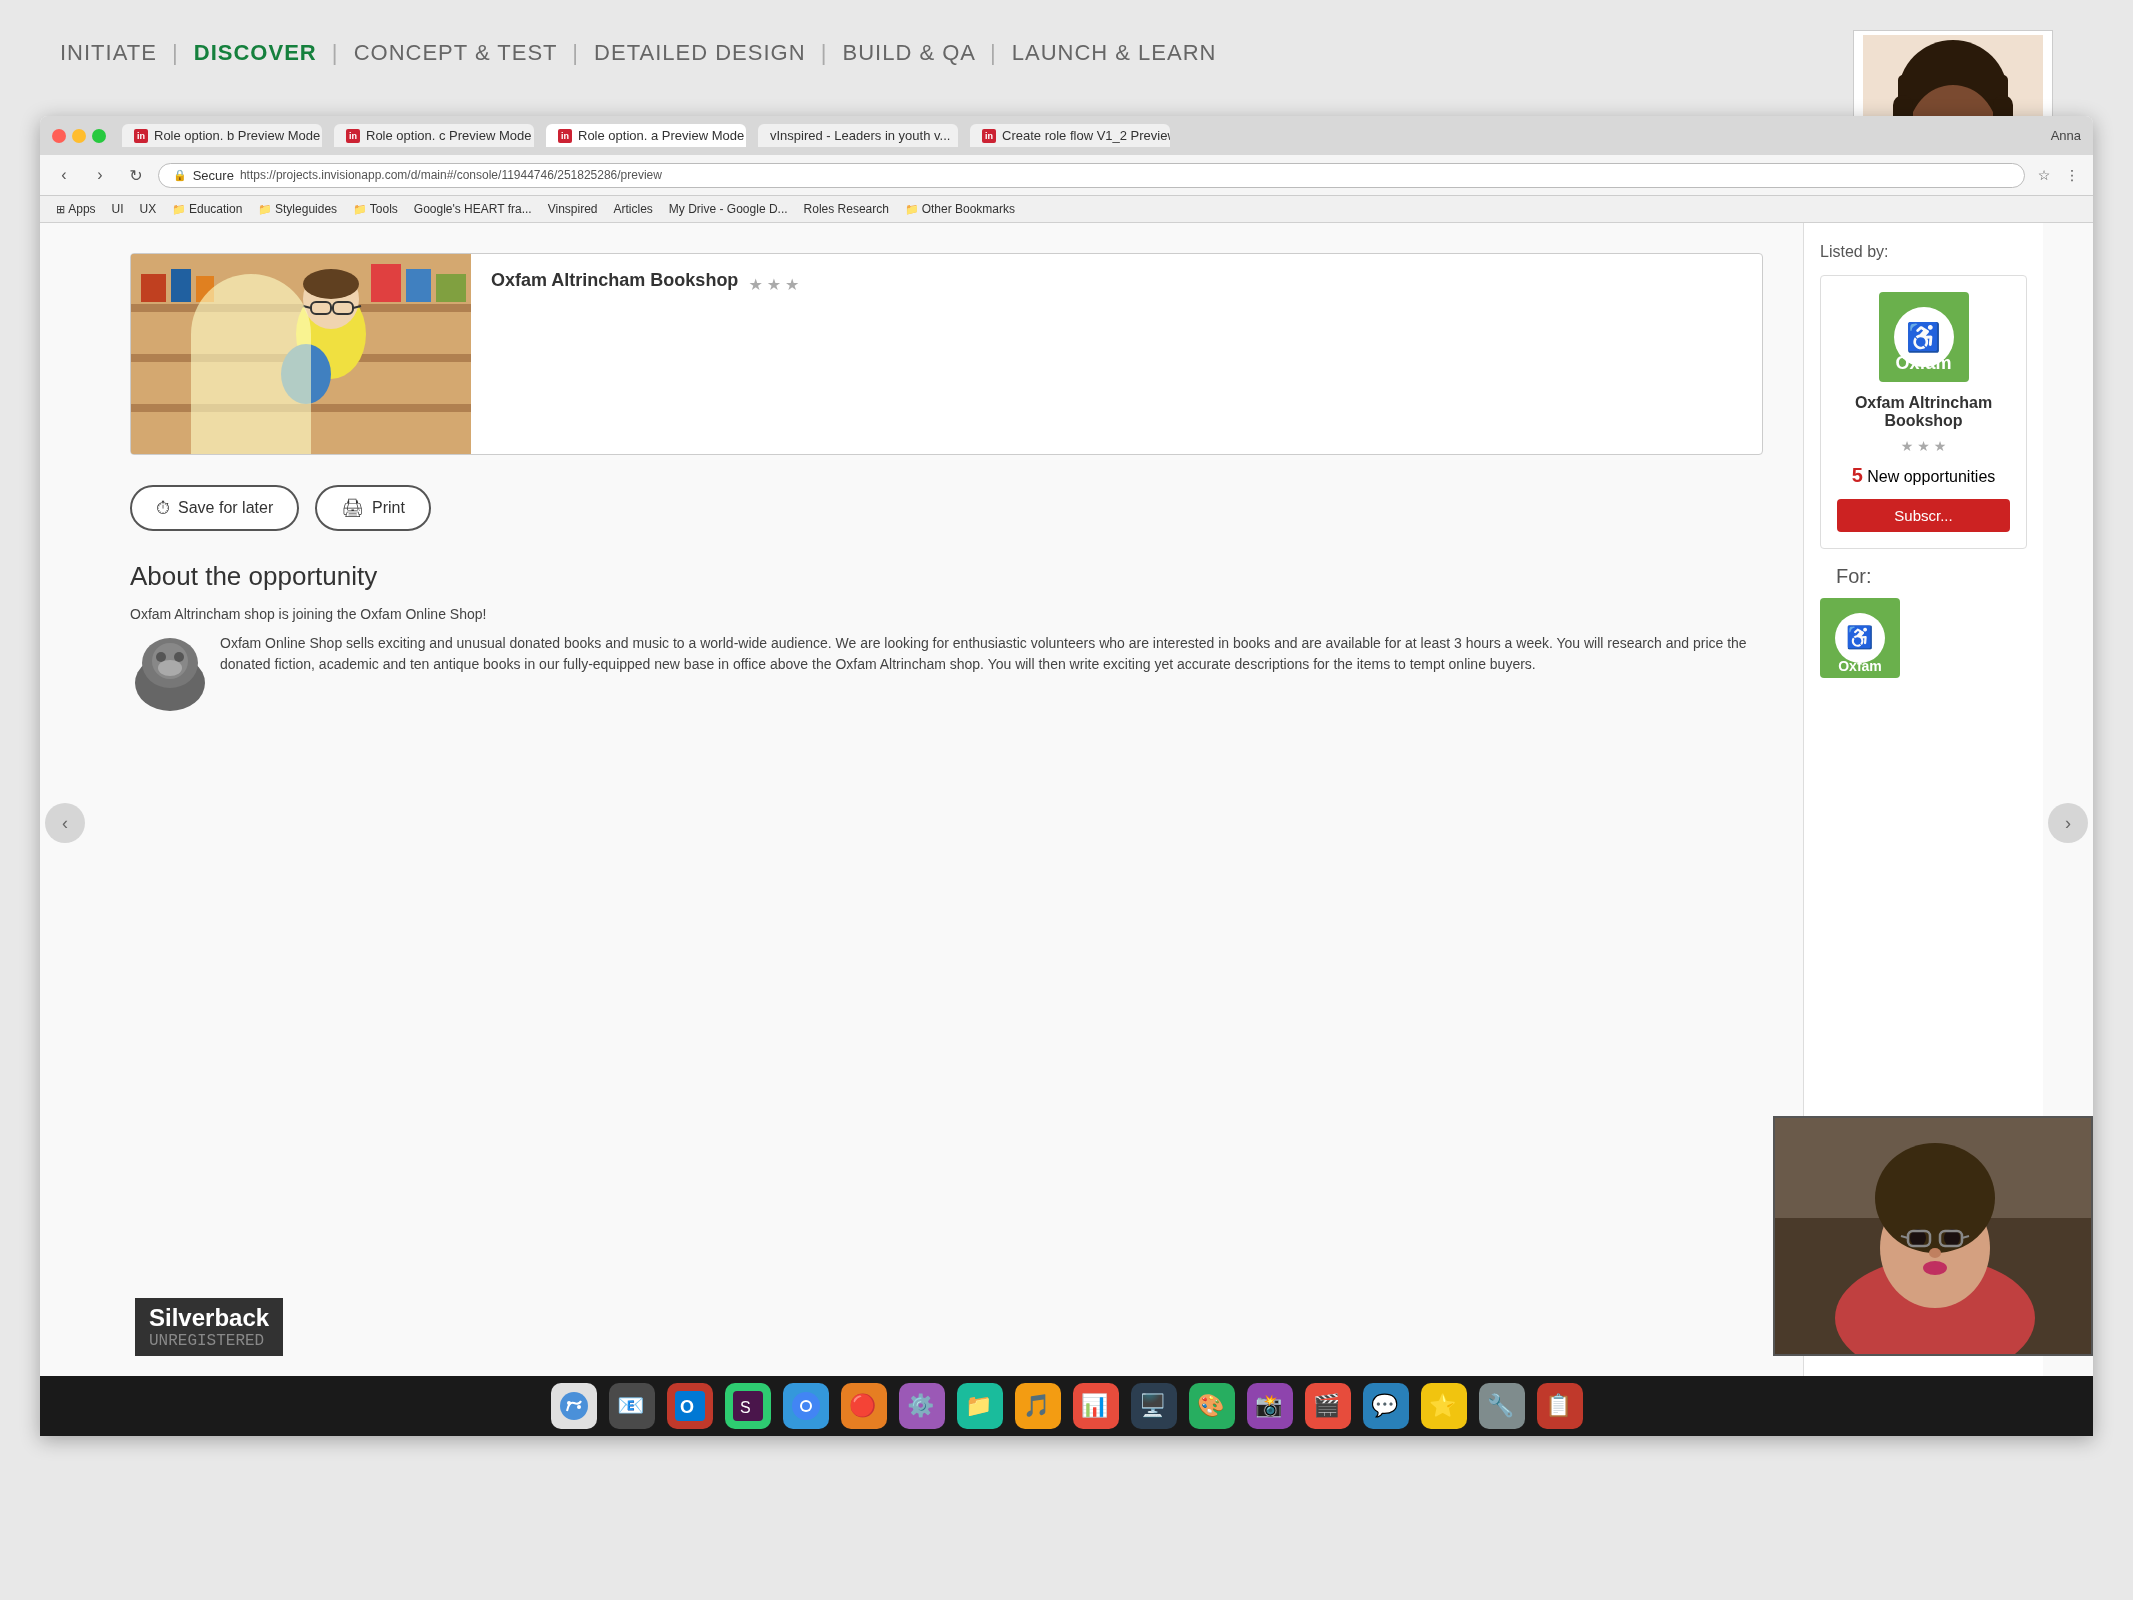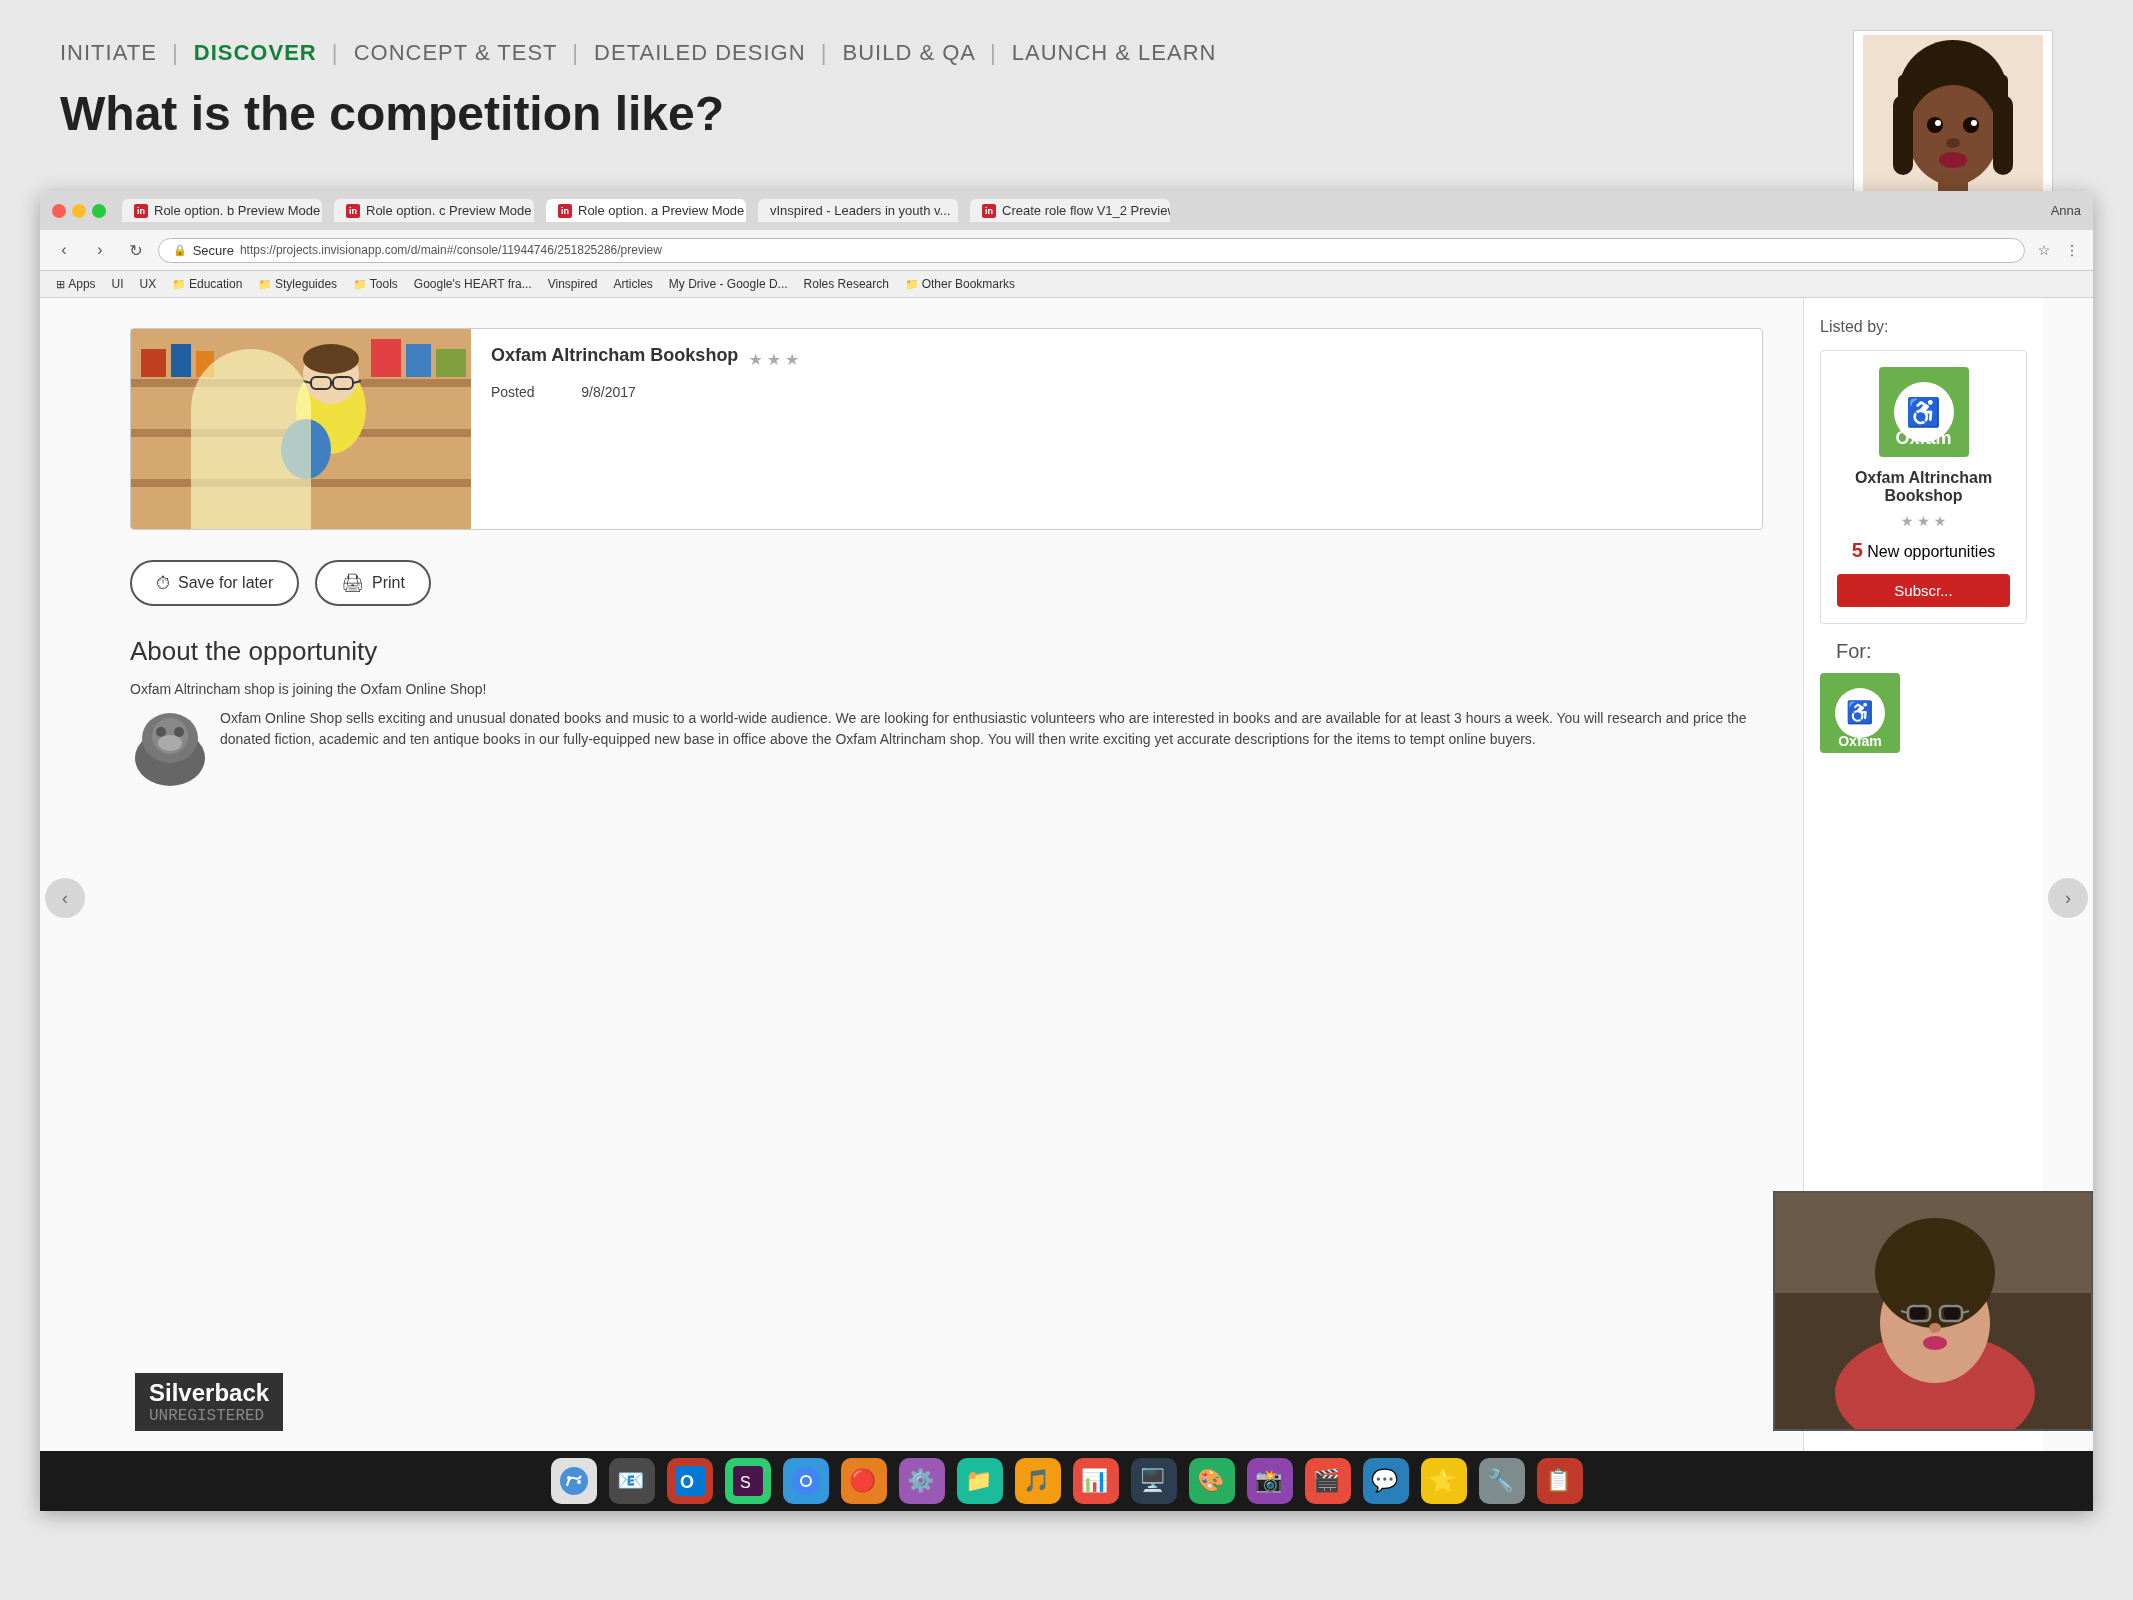--- a/index.html
+++ b/index.html
@@ -511,21 +511,20 @@
     <span class="separator"> | </span>
     <span>CONCEPT &amp; TEST</span>
     <span class="separator"> | </span>
     <span>DETAILED DESIGN</span>
     <span class="separator"> | </span>
     <span>BUILD &amp; QA</span>
     <span class="separator"> | </span>
     <span>LAUNCH &amp; LEARN</span>
   </div>
 
-  <h1 class="page-title">What is the competition like?</h1>
 
   <div class="avatar-container">
     <svg width="180" height="190" viewBox="0 0 180 190">
 
       <rect width="180" height="190" fill="#f0e0d0"></rect>
 
       <ellipse cx="90" cy="60" rx="55" ry="55" fill="#2a1a0a"></ellipse>
 
       <rect x="35" y="40" width="110" height="35" rx="5" fill="#2a1a0a"></rect>
 
@@ -700,25 +699,20 @@
           <div style="display:flex; align-items:center; margin-bottom:10px;">
             <span class="org-name">Oxfam Altrincham Bookshop</span>
             <div class="stars">
               <span class="star">★</span>
               <span class="star">★</span>
               <span class="star">★</span>
             </div>
           </div>
 
 
-          <div class="listing-date">
-            <span>Posted</span>
-            &nbsp;&nbsp;&nbsp;&nbsp;&nbsp;&nbsp;&nbsp;&nbsp;&nbsp;&nbsp;
-            <span>9/8/2017</span>
-          </div>
         </div>
       </div>
 
       <div class="action-buttons">
         <button class="btn-outline">
           <span class="btn-icon">⏱</span>
           <span>Save for later</span>
         </button>
         <button class="btn-outline">
           <span class="btn-icon">🖨</span>

